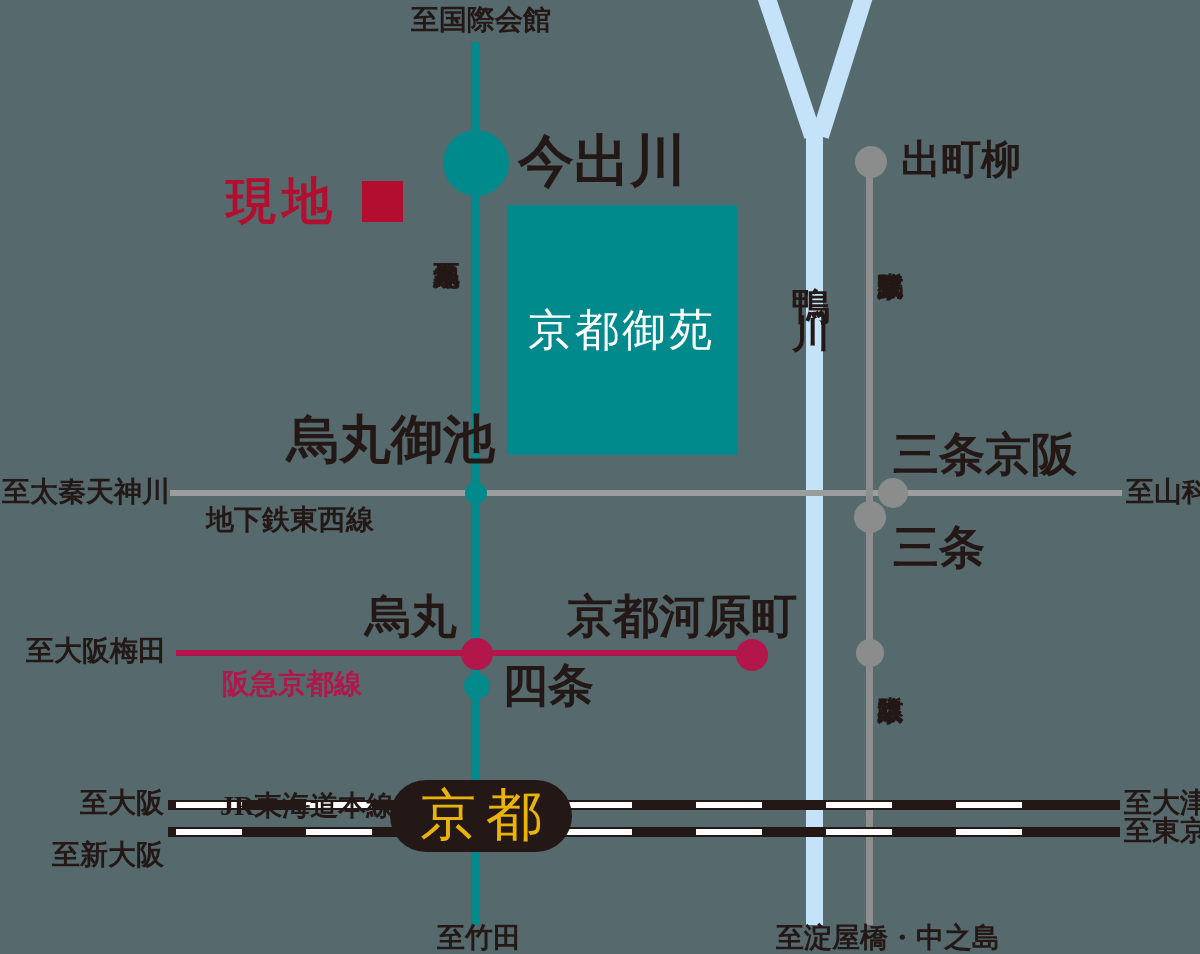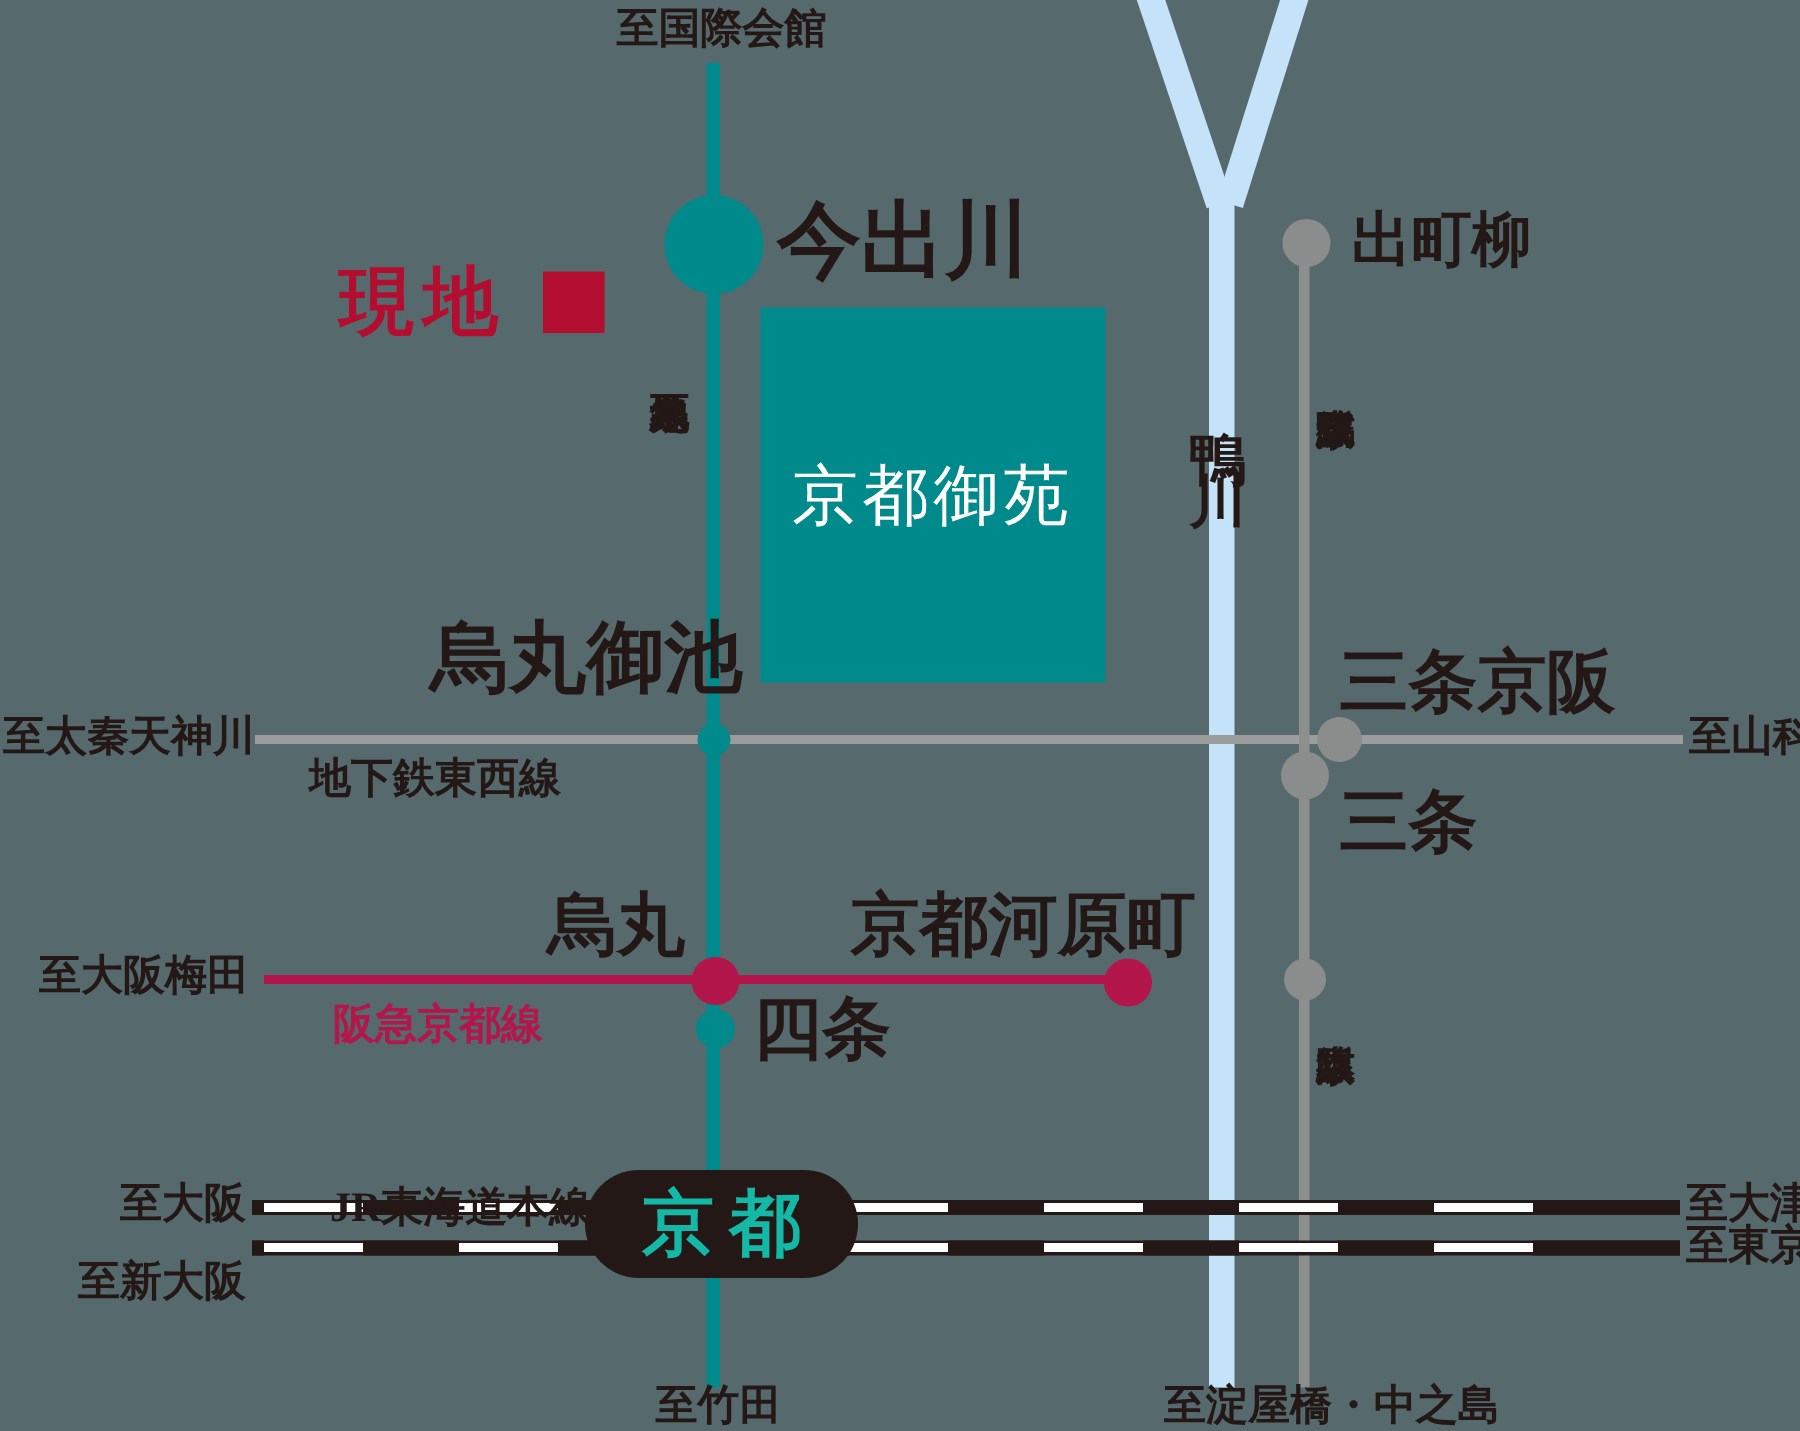--- a/index.html
+++ b/index.html
@@ -51,21 +51,21 @@
   .dot-shijo-s{left:464px;top:673px;width:26px;height:26px;background:#008a8c;}
   .dot-kawaramachi{left:736px;top:639px;width:32px;height:32px;background:#b2164a;}
   .dot-demachiyanagi{left:855px;top:146px;width:32px;height:32px;background:#8b8c8c;}
   .dot-sanjokeihan{left:878px;top:478px;width:30px;height:30px;background:#8b8c8c;}
   .dot-sanjo{left:854px;top:501px;width:32px;height:32px;background:#8b8c8c;}
   .dot-gion{left:856px;top:639px;width:28px;height:28px;background:#8b8c8c;}
 
   
   .kyoto-pill{position:absolute;left:390px;top:780px;width:182px;height:72px;background:#231815;
     border-radius:36px;display:flex;align-items:center;justify-content:center;}
-  .kyoto-pill span{color:#14b8a6;font-size:48px;font-weight:700;letter-spacing:10px;text-indent:10px;}
+  .kyoto-pill span{color:#eab308;font-size:56px;font-weight:400;letter-spacing:10px;text-indent:10px;}
 
   
   .genchi{left:226px;top:176px;font-size:50px;color:#b30e2f;letter-spacing:6px;}
   .genchi-sq{position:absolute;left:362px;top:181px;width:41px;height:41px;background:#b30e2f;}
 
   
   .to-kokusai{left:405px;top:6px;width:152px;text-align:center;}
   .imadegawa{left:518px;top:133px;font-size:56px;}
   .karasuma-line-lbl{left:433px;top:242px;font-size:26px;font-weight:600;}
   .demachiyanagi{left:901px;top:140px;font-size:40px;}

